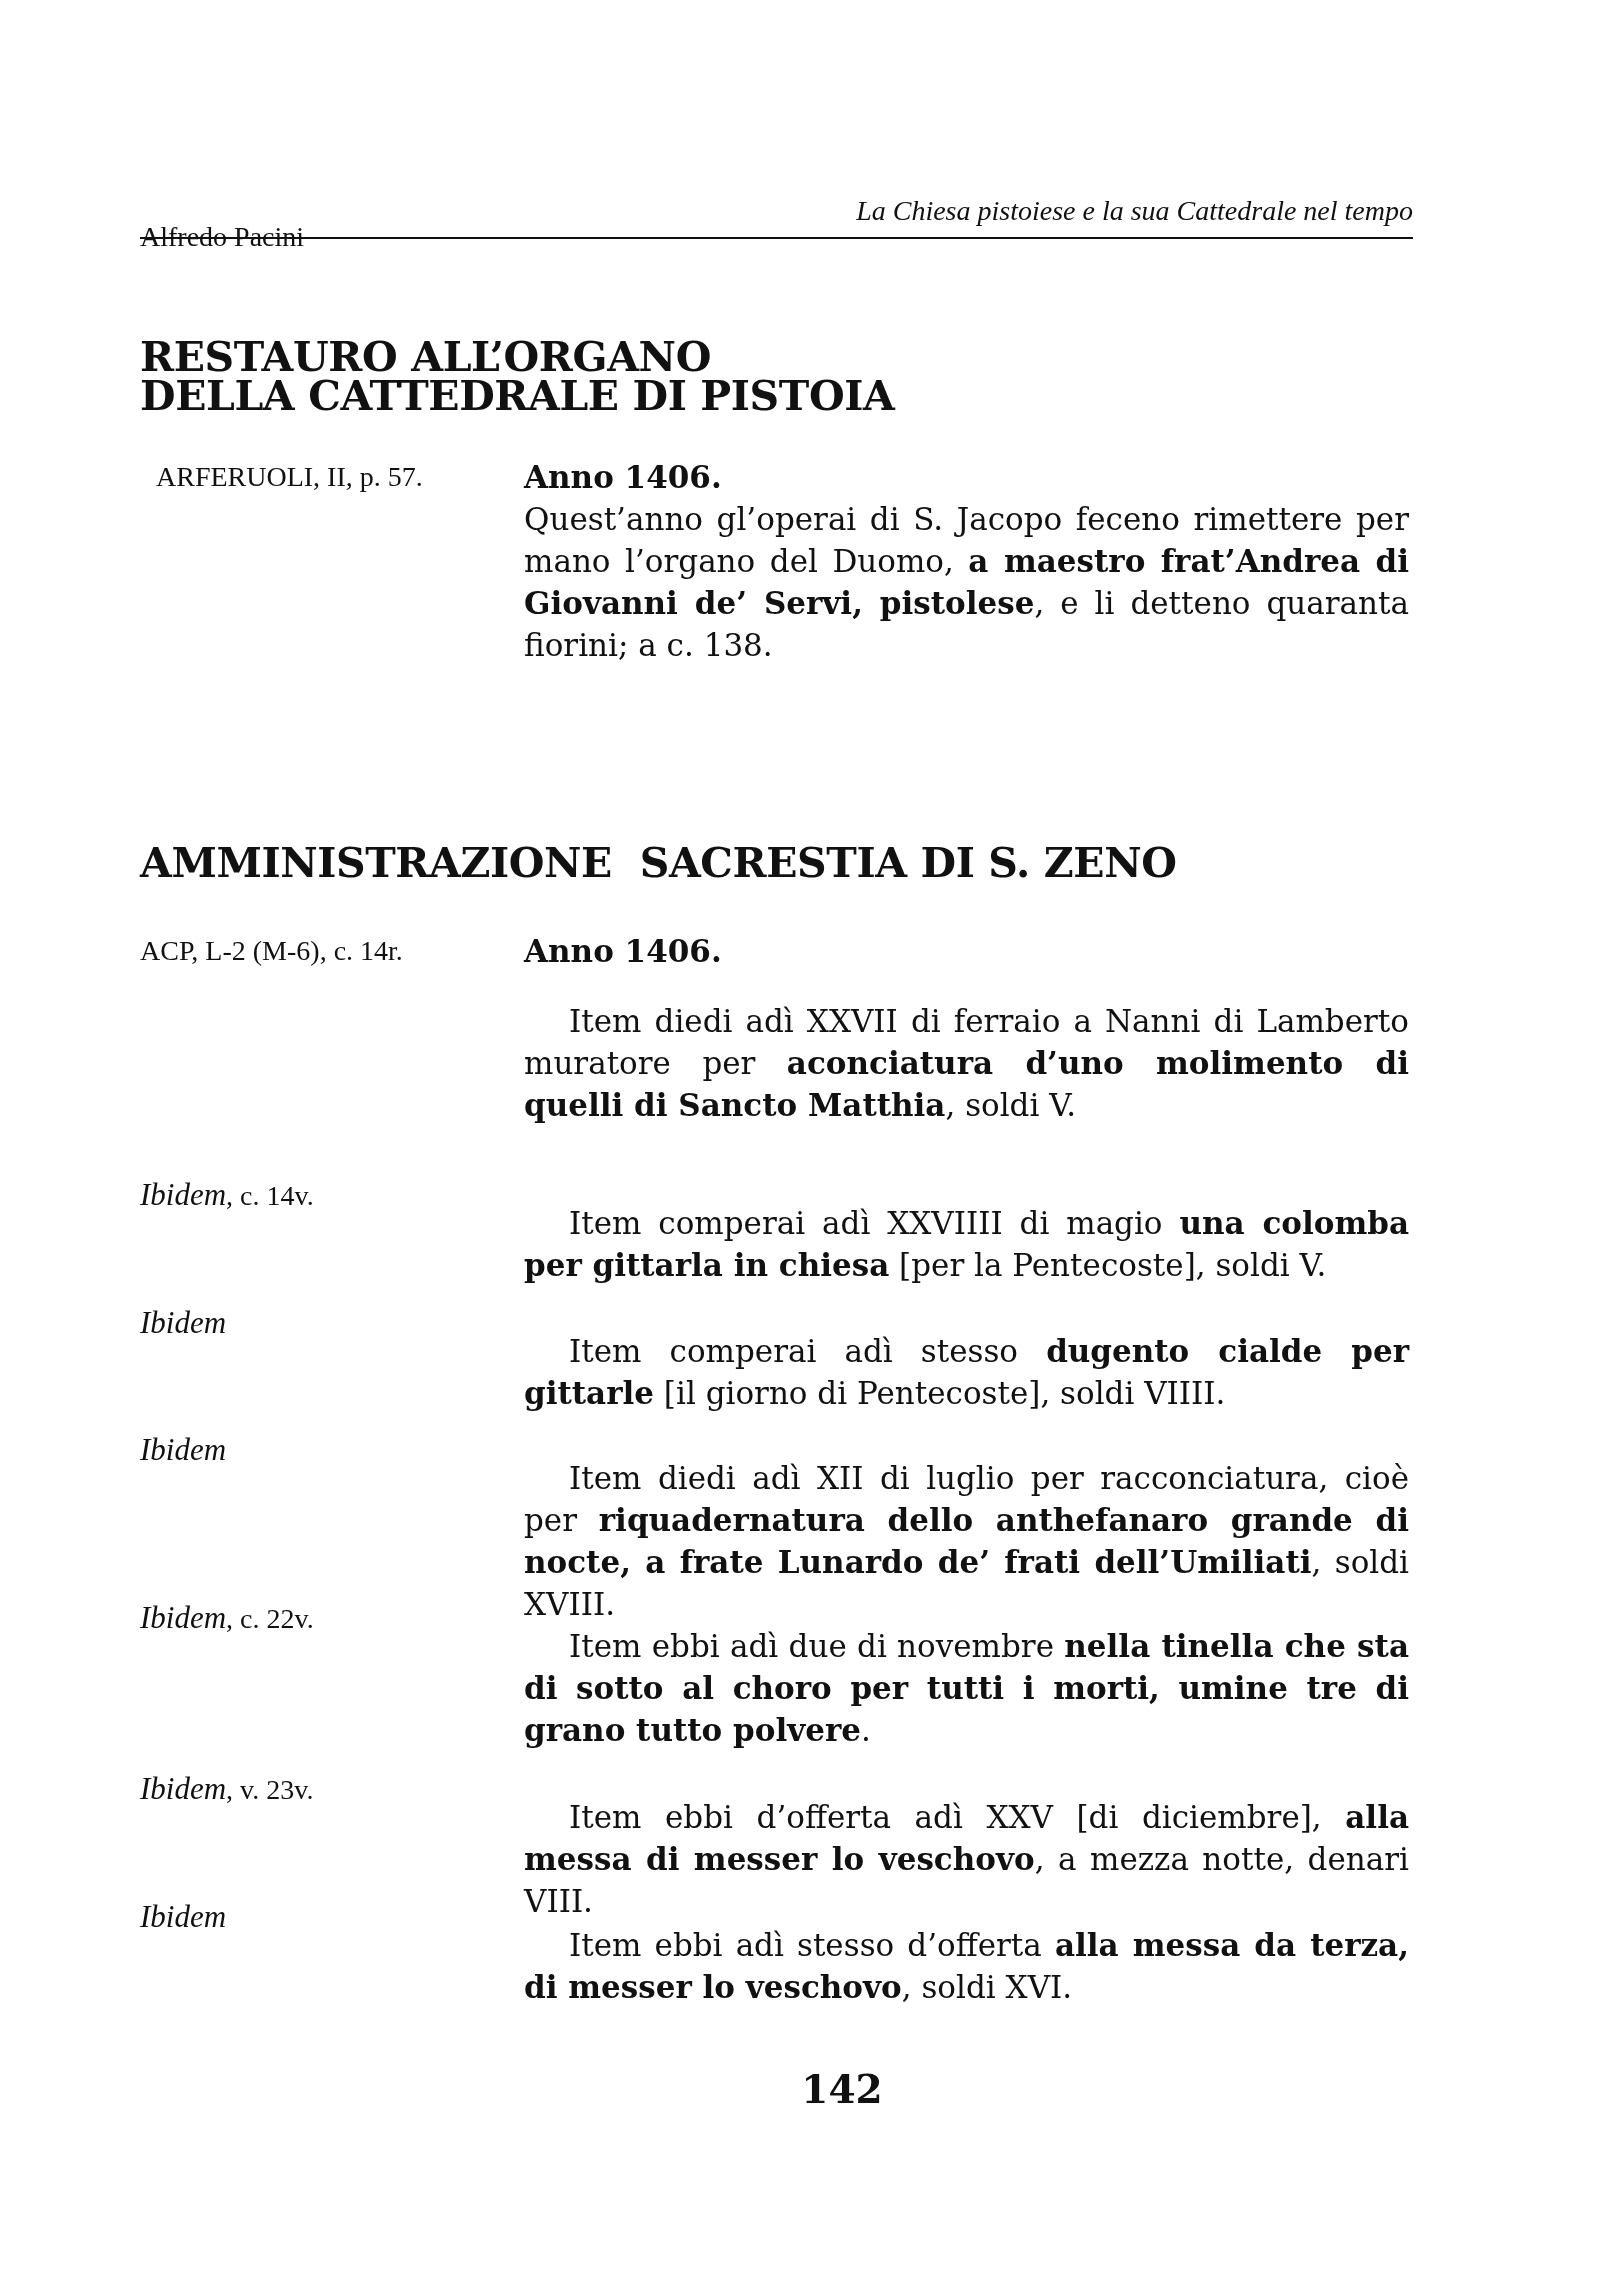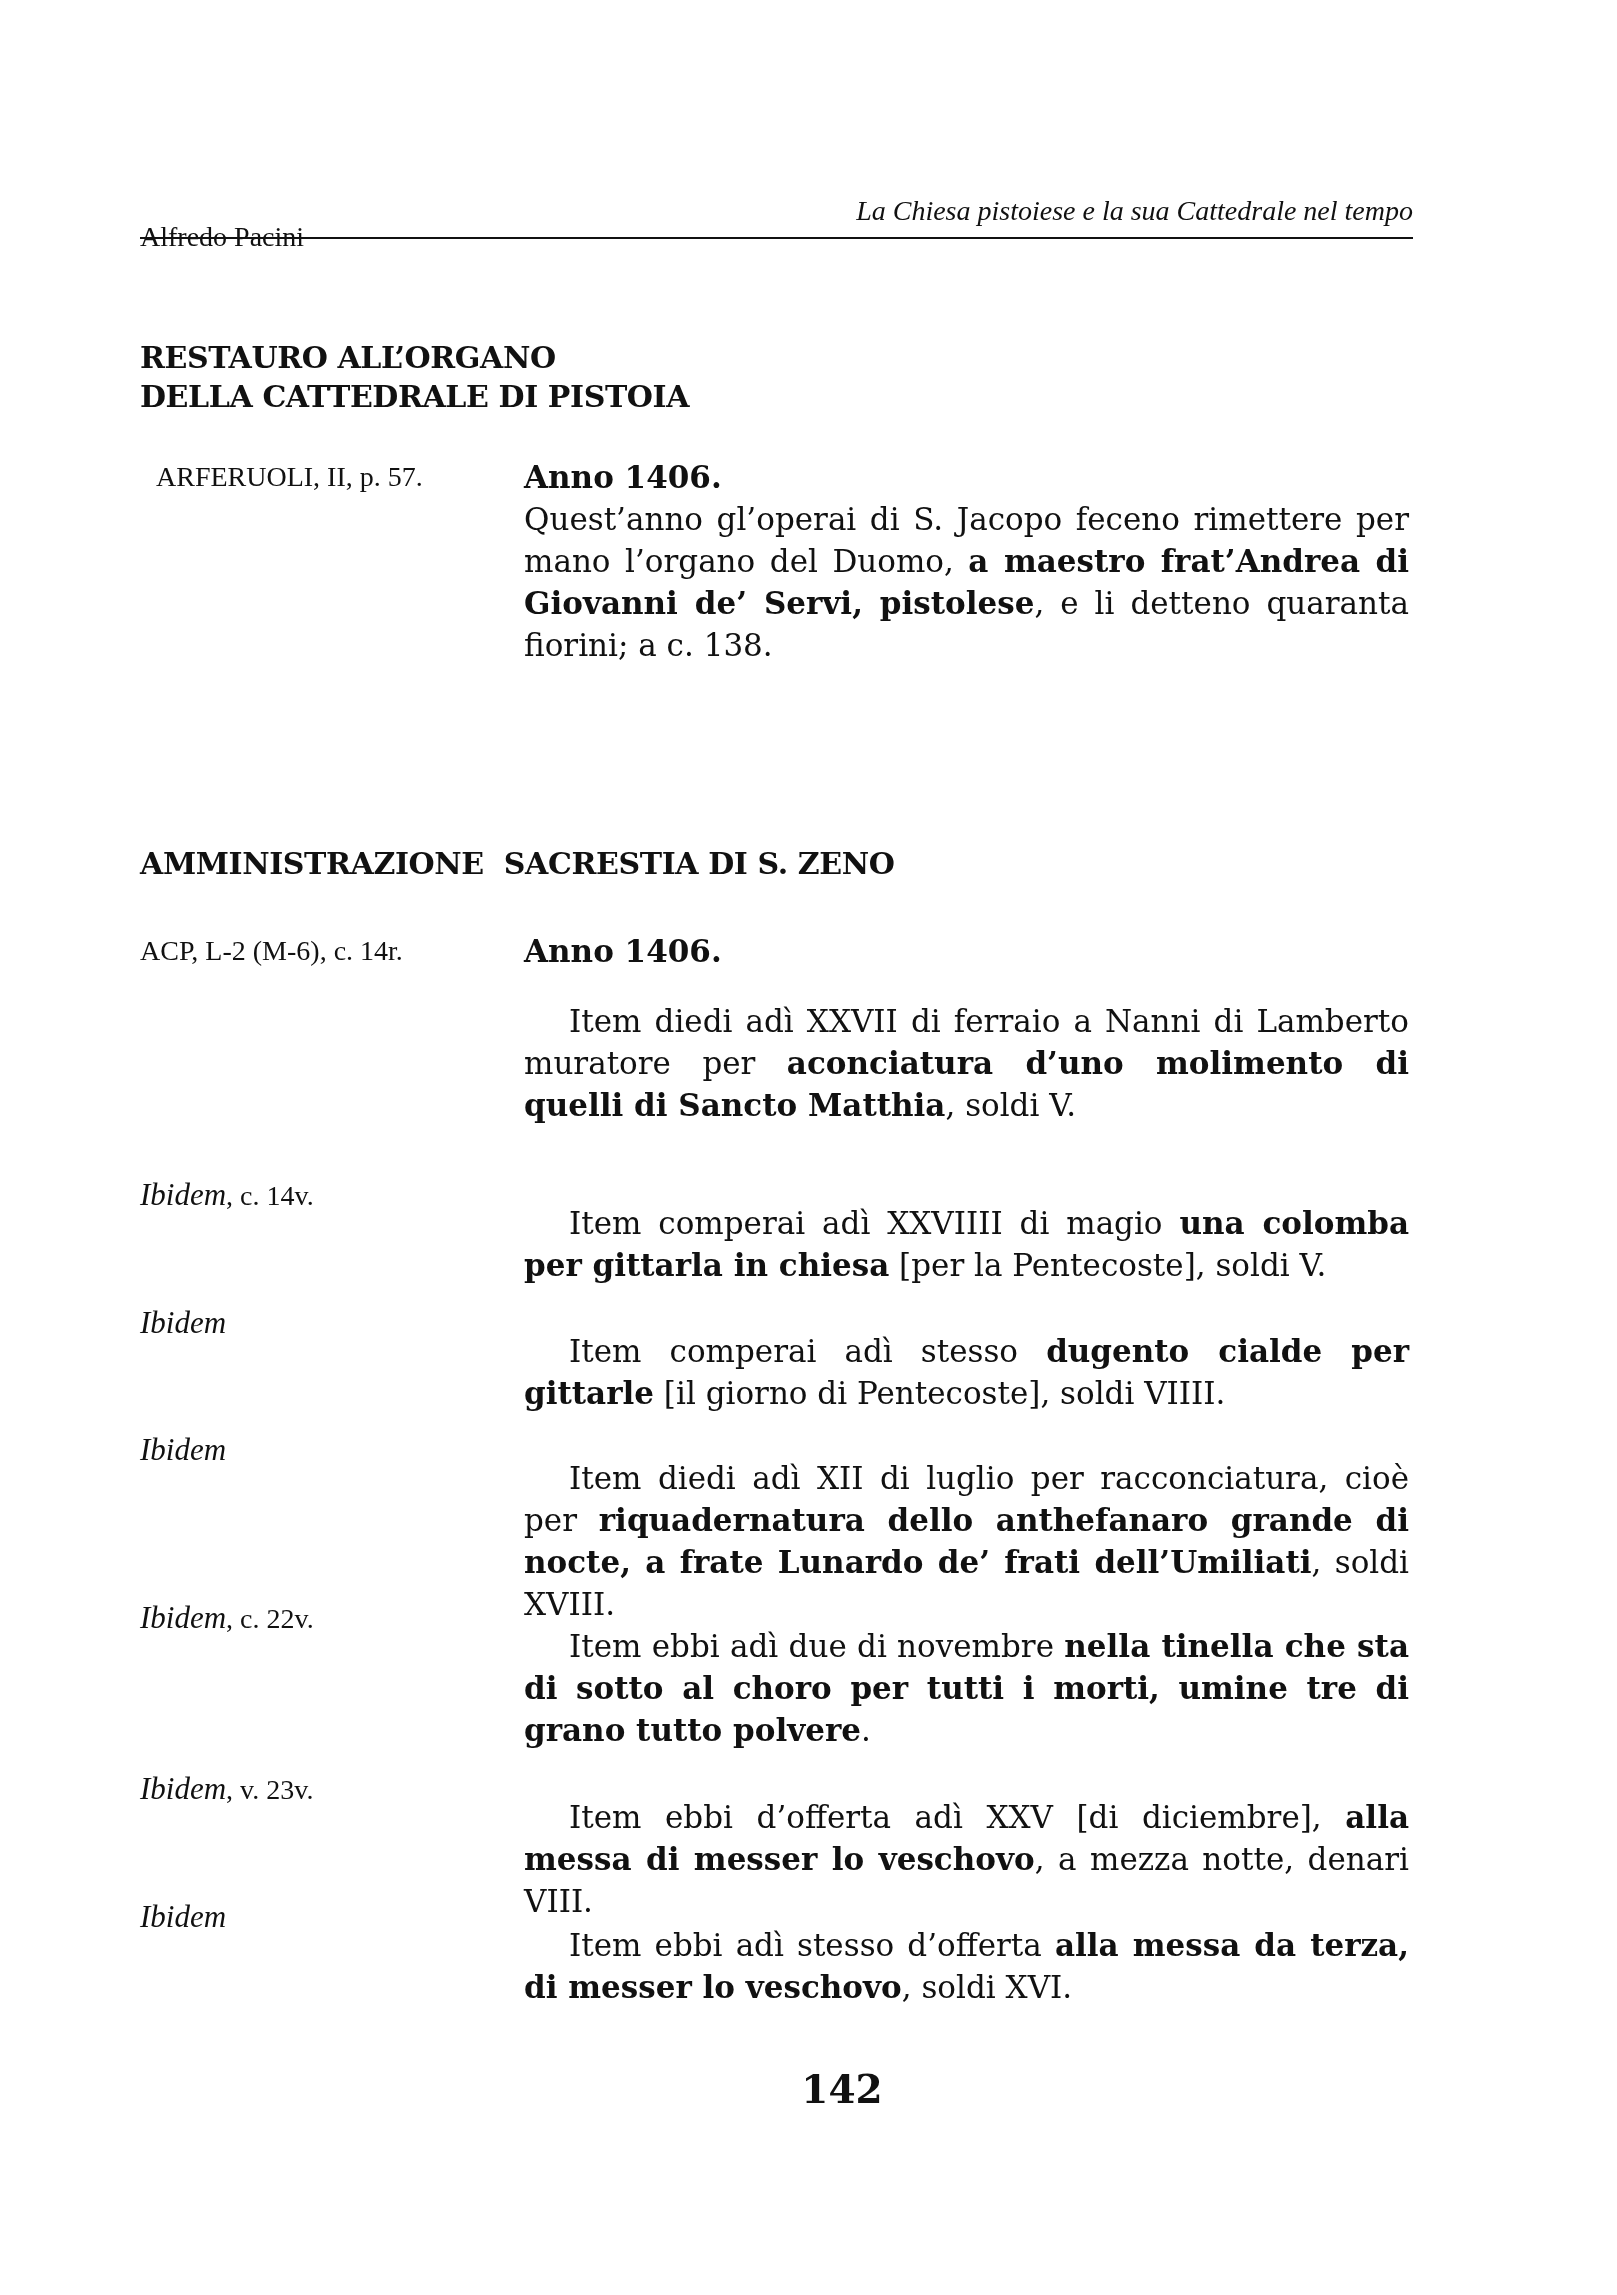--- a/index.html
+++ b/index.html
@@ -3,21 +3,21 @@
 <meta charset="utf-8">
 <style>
   html, body { margin: 0; padding: 0; background: #ffffff; }
   body { width: 1618px; height: 2295px; position: relative; overflow: hidden;
          font-family: "DejaVu Serif", "Liberation Serif", serif; color: #111111; }
   .abs { position: absolute; }
   .running-head { top: 195px; left: 140px; width: 1273px; height: 41px; font-size: 25px; }
   .running-head .author { position: absolute; left: 0; top: 0; font-family: Liberation Serif, serif; font-size: 28px; margin-top: 26px; }
   .running-head .booktitle { position: absolute; right: 0; top: 0; font-family: "Liberation Serif", serif; font-style: italic; font-size: 28px; }
   .rule { top: 237px; left: 140px; width: 1273px; height: 0; border-top: 2.4px solid #111; }
-  .section-title { left: 140px; font-size: 30px; font-weight: bold; line-height: 39px; letter-spacing: -0.4px; }
+  .section-title { left: 140px; font-size: 41px; font-weight: bold; line-height: 39px; letter-spacing: -0.4px; }
   .ref { left: 140px; font-size: 28px; line-height: 42px; font-family: "Liberation Serif", serif; }
   .ref .it { font-style: italic; font-size: 31px; }
   .body { left: 524px; width: 885px; font-size: 31px; line-height: 42px; text-align: justify; }
   .body p { margin: 0; }
   .body .year { font-weight: bold; }
   .body .indent { text-indent: 45px; margin-top: 28px; }
   .b { font-weight: bold; }
   .page-number { top: 2066px; left: 0; width: 1592px; text-align: center; font-size: 39px; font-weight: bold; padding-left: 46px; }
 </style>
 </head>

